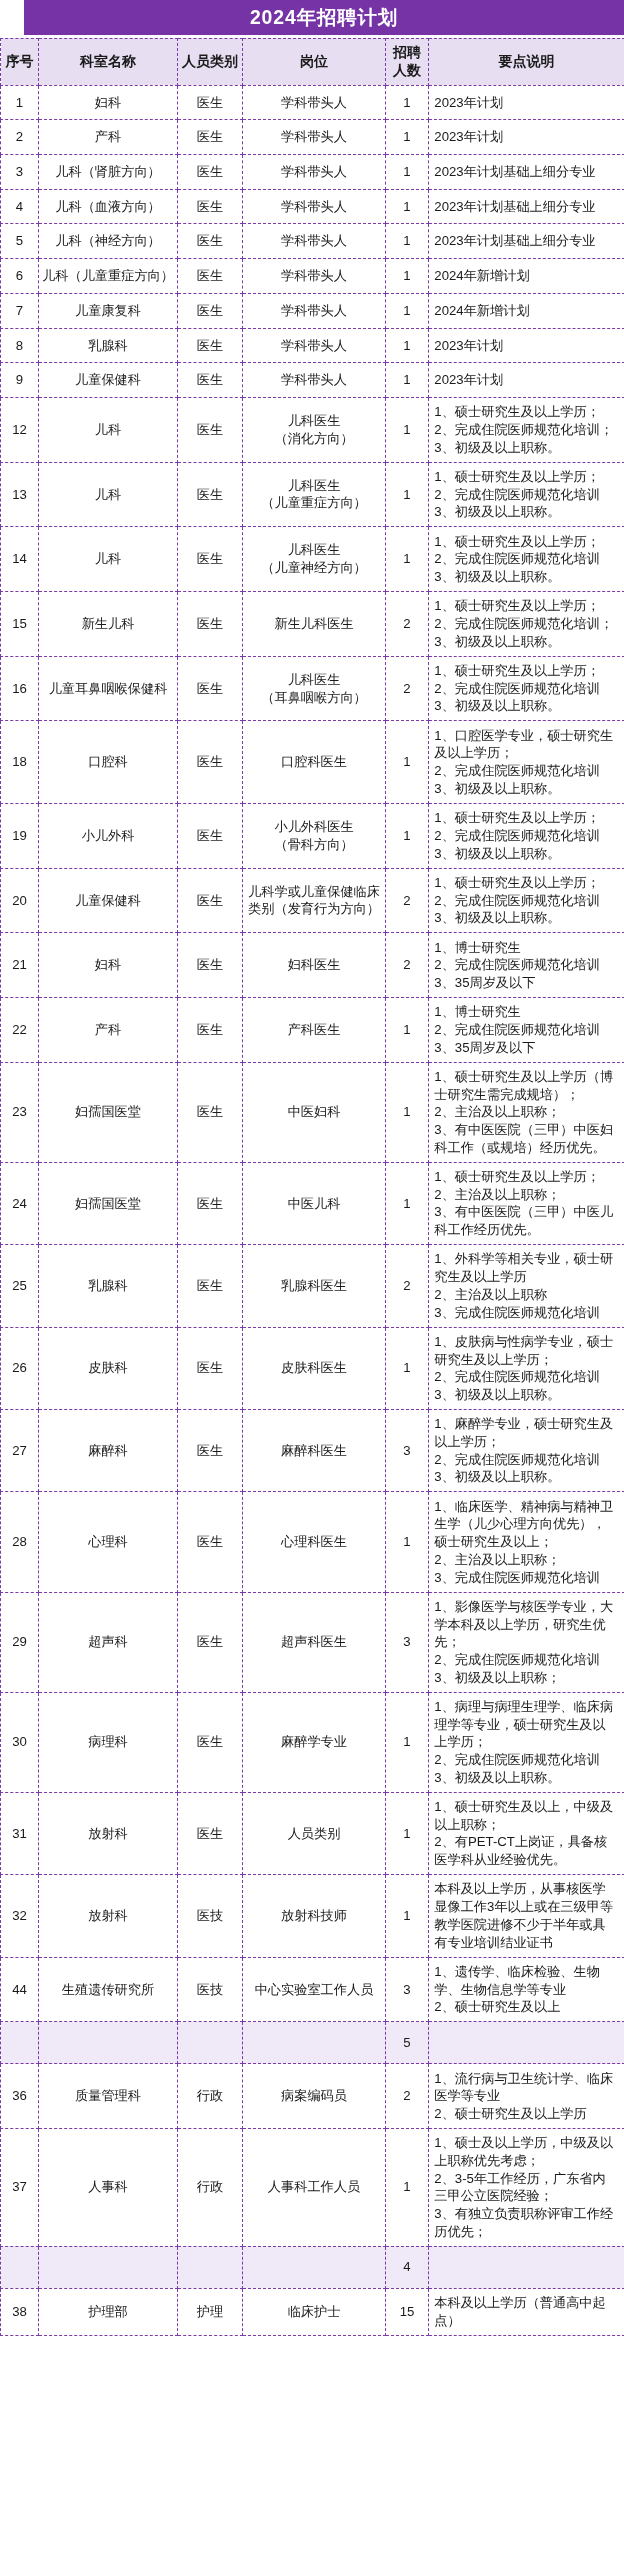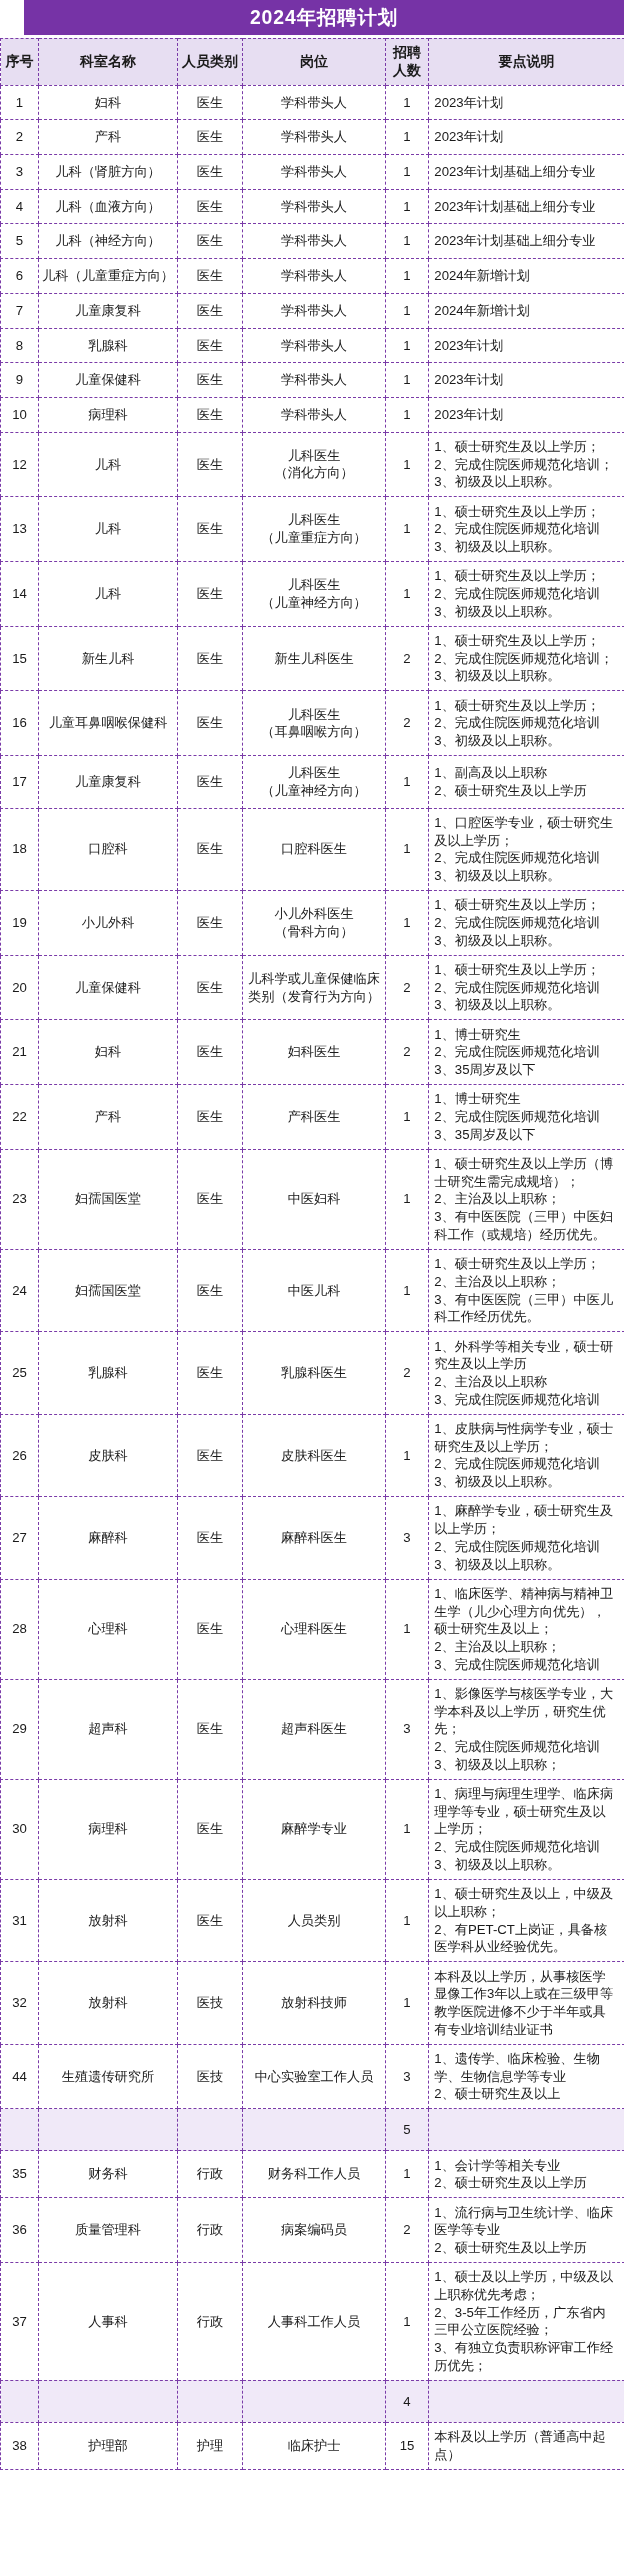--- a/index.html
+++ b/index.html
@@ -157,28 +157,20 @@
       </tr>
       <tr class="data">
         <td>9</td>
         <td>儿童保健科</td>
         <td>医生</td>
         <td class="position">学科带头人</td>
         <td>1</td>
         <td class="notes">2023年计划</td>
       </tr>
       <tr class="data">
-        <td>10</td>
-        <td>病理科</td>
-        <td>医生</td>
-        <td class="position">学科带头人</td>
-        <td>1</td>
-        <td class="notes">2023年计划</td>
-      </tr>
-      <tr class="data">
         <td>12</td>
         <td>儿科</td>
         <td>医生</td>
         <td class="position">儿科医生
 （消化方向）</td>
         <td>1</td>
         <td class="notes">1、硕士研究生及以上学历；
 2、完成住院医师规范化培训；
 3、初级及以上职称。</td>
       </tr>
@@ -217,30 +209,20 @@
       <tr class="data">
         <td>16</td>
         <td>儿童耳鼻咽喉保健科</td>
         <td>医生</td>
         <td class="position">儿科医生
 （耳鼻咽喉方向）</td>
         <td>2</td>
         <td class="notes">1、硕士研究生及以上学历；
 2、完成住院医师规范化培训
 3、初级及以上职称。</td>
-      </tr>
-      <tr class="data">
-        <td>17</td>
-        <td>儿童康复科</td>
-        <td>医生</td>
-        <td class="position">儿科医生
-（儿童神经方向）</td>
-        <td>1</td>
-        <td class="notes">1、副高及以上职称
-2、硕士研究生及以上学历</td>
       </tr>
       <tr class="data">
         <td>18</td>
         <td>口腔科</td>
         <td>医生</td>
         <td class="position">口腔科医生</td>
         <td>1</td>
         <td class="notes">1、口腔医学专业，硕士研究生及以上学历；
 2、完成住院医师规范化培训
 3、初级及以上职称。</td>
@@ -394,29 +376,20 @@
       </tr>
       <tr class="subtotal">
         <td></td>
         <td></td>
         <td></td>
         <td class="position"></td>
         <td>5</td>
         <td class="notes"></td>
       </tr>
       <tr class="data">
-        <td>35</td>
-        <td>财务科</td>
-        <td>行政</td>
-        <td class="position">财务科工作人员</td>
-        <td>1</td>
-        <td class="notes">1、会计学等相关专业
-2、硕士研究生及以上学历</td>
-      </tr>
-      <tr class="data">
         <td>36</td>
         <td>质量管理科</td>
         <td>行政</td>
         <td class="position">病案编码员</td>
         <td>2</td>
         <td class="notes">1、流行病与卫生统计学、临床医学等专业
 2、硕士研究生及以上学历</td>
       </tr>
       <tr class="data">
         <td>37</td>

